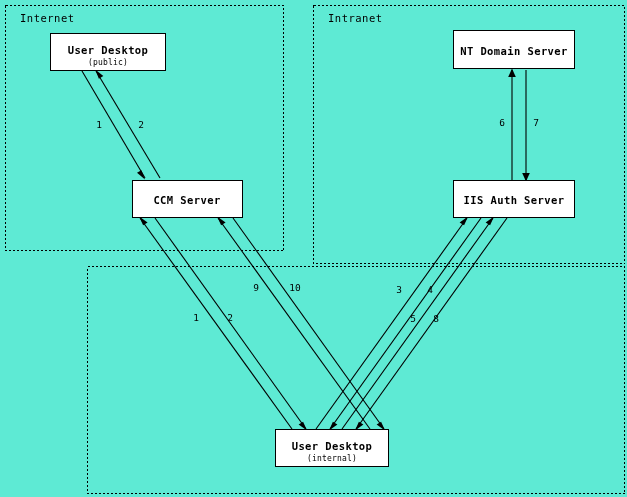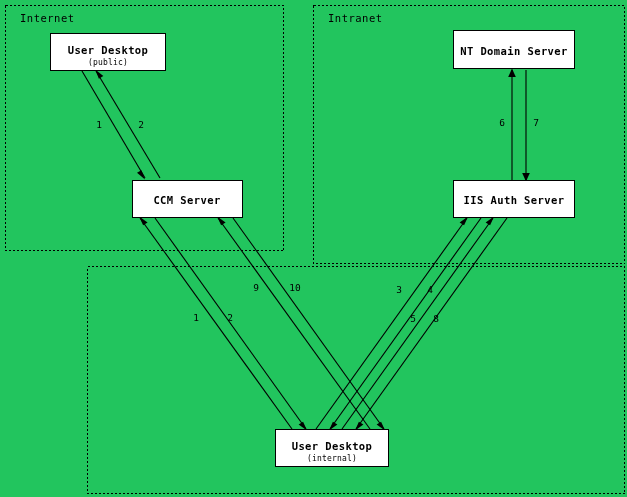--- a/index.html
+++ b/index.html
@@ -8,21 +8,21 @@
     padding: 0;
     background: #ffffff;
   }
   body {
     font-family: "DejaVu Sans Mono", monospace;
   }
   #diagram-root {
     position: relative;
     width: 627px;
     height: 497px;
-    background: #22c55e;
+    background: #5eead4;
     overflow: hidden;
   }
   svg#diagram-svg {
     display: block;
     width: 627px;
     height: 497px;
   }
   .zone-rect {
     fill: none;
     stroke: #000000;

